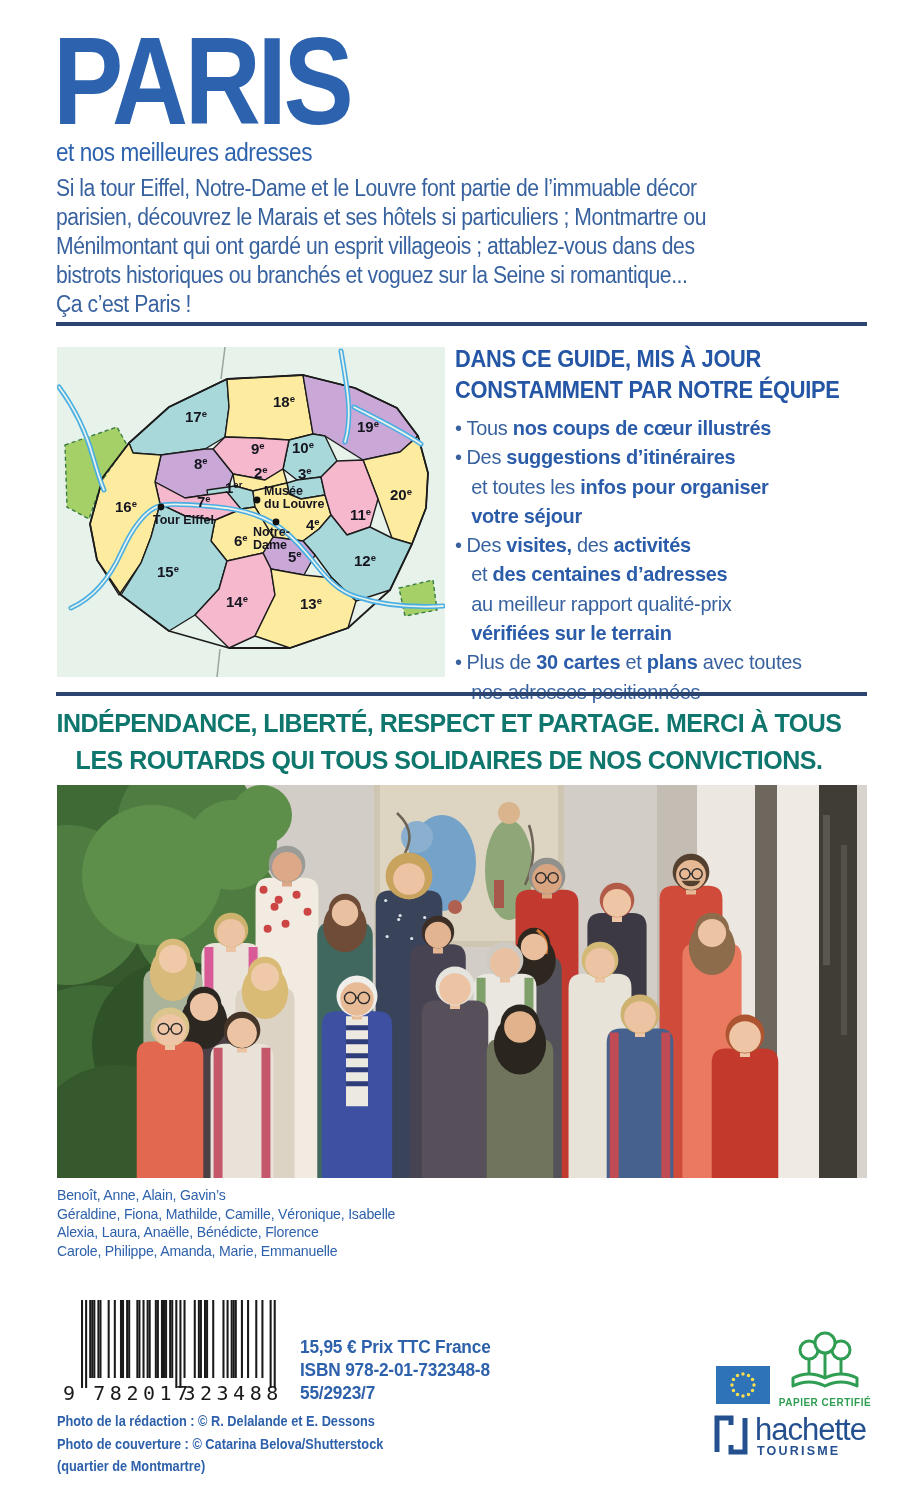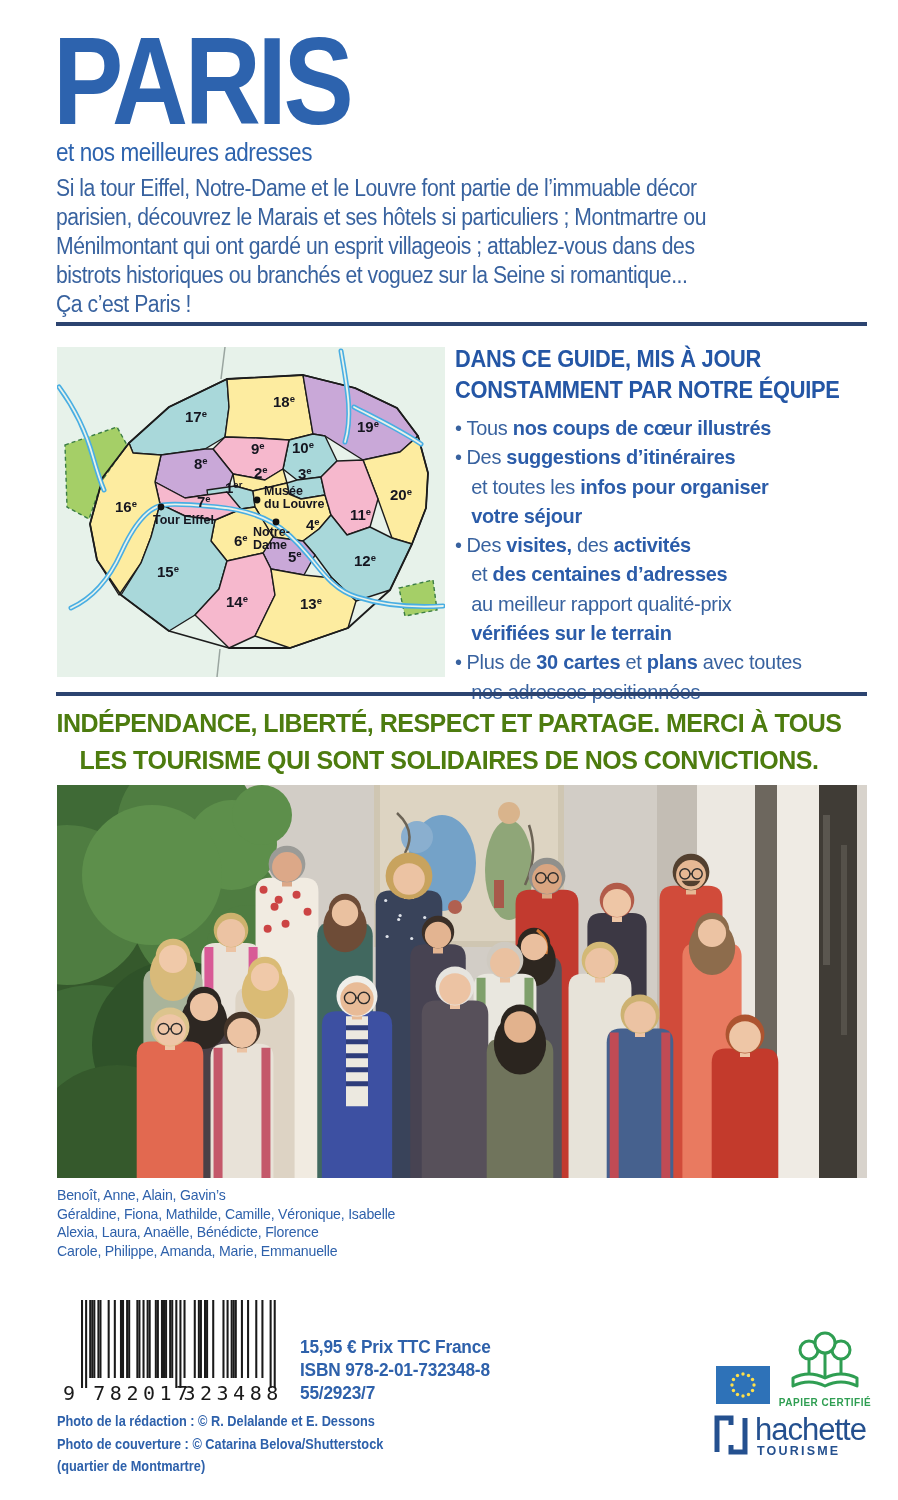--- a/index.html
+++ b/index.html
@@ -20,21 +20,21 @@
   #map-block{left:57px;top:347px;}
   #guide{left:455px;top:344px;width:414px;transform:scaleX(.95);transform-origin:left top;}
   #guide .hline{font-size:23px;line-height:31px;font-weight:bold;color:#2456a5;letter-spacing:-.3px;}
   #guide .bullets{margin-top:7px;}
   #guide .bl{font-size:21px;line-height:29.3px;color:#38629f;letter-spacing:-.3px;padding-left:17px;}
   #guide .bl.first{padding-left:0;}
   #guide .bl b{color:#2b5ca9;}
   #guide .dot{color:#38629f;margin-right:5px;}
 
   #banner{left:43px;top:705px;width:812px;text-align:center;font-size:25px;line-height:37px;
-          font-weight:bold;color:#4d7c0f;letter-spacing:-.5px;}
+          font-weight:bold;color:#0f766e;letter-spacing:-.5px;}
 
   #photo{left:57px;top:785px;}
   #caption{left:57px;top:1186px;font-size:15px;line-height:18.5px;color:#2e61ab;
            letter-spacing:-.2px;transform:scaleX(.94);transform-origin:left top;}
 
   #footer{left:57px;top:1292px;width:812px;height:208px;}
   #barcode{left:0px;top:6px;}
   #price{left:243px;top:44px;font-size:18px;line-height:23px;font-weight:bold;color:#2e61ab;
          letter-spacing:-.2px;transform:scaleX(.96);transform-origin:left top;}
   #eu-flag{left:659px;top:74px;}
@@ -183,21 +183,21 @@
       <div class="bl nw"><b>vérifiées sur le terrain</b></div>
       <div class="bl nw first"><span class="dot">•</span><span>Plus de </span><b>30 cartes</b><span> et </span><b>plans</b><span> avec toutes</span></div>
       <div class="bl nw"><span>nos adresses positionnées</span></div>
     </div>
 </div>
 
 <div class="abs rule" id="rule2"></div>
 
 <div class="abs" id="banner">
   <div class="nw">INDÉPENDANCE, LIBERTÉ, RESPECT ET PARTAGE. MERCI À TOUS</div>
-  <div class="nw">LES TOURISME QUI SONT SOLIDAIRES DE NOS CONVICTIONS.</div>
+  <div class="nw">LES ROUTARDS QUI TOUS SOLIDAIRES DE NOS CONVICTIONS.</div>
 </div>
 
 <svg class="abs" id="photo" width="810" height="393" viewBox="0 0 810 393" aria-label="Group photo of the editorial team in a courtyard">
     <rect x="0" y="0" width="810" height="393" fill="#d2cdc6"></rect>
     <rect x="600" y="0" width="40" height="393" fill="#c3bdb4"></rect>
     <rect x="640" y="0" width="58" height="393" fill="#ece8e1"></rect>
     <rect x="698" y="0" width="22" height="393" fill="#6d675e"></rect>
     <rect x="720" y="0" width="42" height="393" fill="#efebe4"></rect>
     <rect x="762" y="0" width="38" height="393" fill="#403c36"></rect>
     <rect x="766" y="30" width="7" height="150" fill="#5a564f"></rect>

